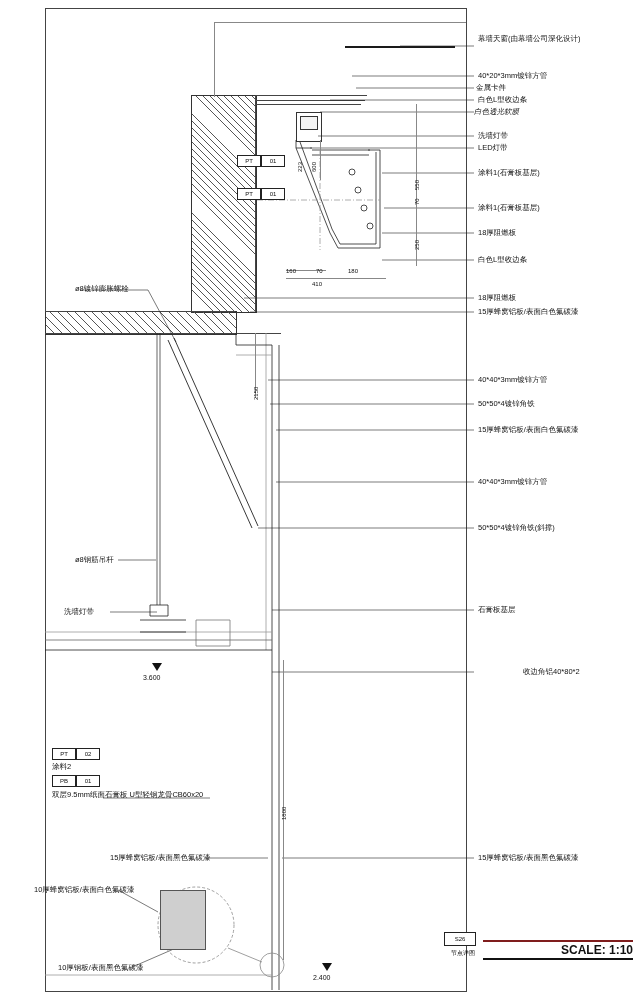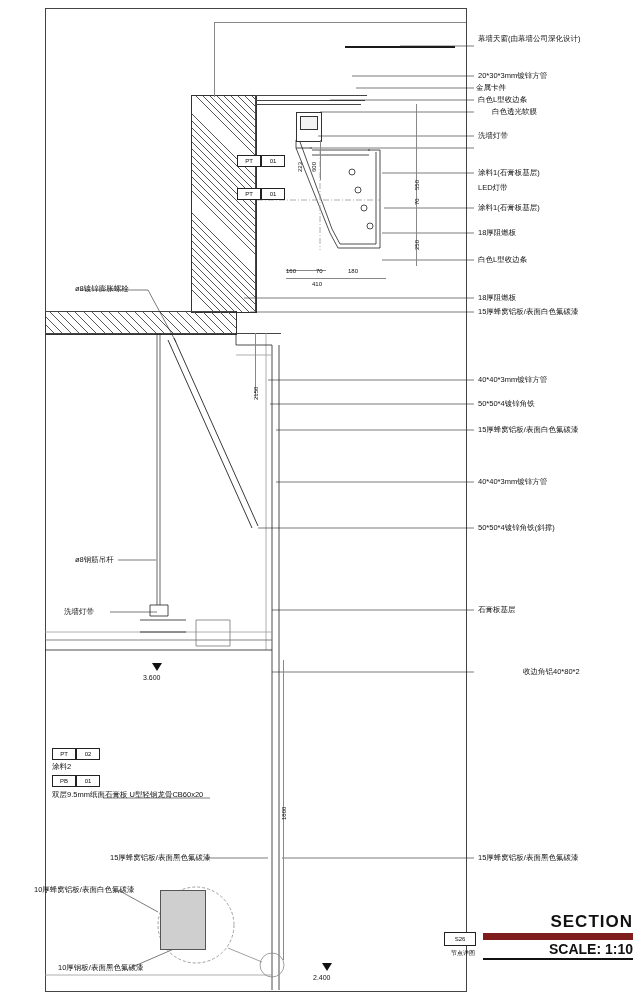--- a/index.html
+++ b/index.html
@@ -17,21 +17,21 @@
   .tagpair .t{position:absolute;top:0;border:1px solid #222;height:10px;line-height:10px;font-size:6px;text-align:center;background:#fff;}
   .hatch-brick{position:absolute;background-image:repeating-linear-gradient(45deg,#555 0,#555 0.6px,transparent 0.6px,transparent 5px);border:1px solid #333;}
   .hatch-slab{position:absolute;background-image:repeating-linear-gradient(45deg,#555 0,#555 0.6px,transparent 0.6px,transparent 6px);border:1px solid #333;}
   .hatch-fill{position:absolute;background:#cfcfcf;border:1px solid #555;}
   .frame{position:absolute;border:1px solid #333;}
   .solidbar{position:absolute;background:#1a1a1a;}
   .tri{position:absolute;width:0;height:0;border-left:5px solid transparent;border-right:5px solid transparent;border-top:8px solid #111;}
   svg.ov{position:absolute;left:0;top:0;width:641px;height:1000px;overflow:visible;}
   #title{position:absolute;right:8px;bottom:40px;width:150px;text-align:right;}
   #title .tt{font-size:17px;font-weight:bold;letter-spacing:1px;}
-  #title .ts{font-size:14px;font-weight:bold;border-top:7px solid #7f1d1d;border-bottom:2px solid #111;padding:1px 0;margin-top:1px;}
+  #title .ts{font-size:12px;font-weight:bold;border-top:2px solid #7f1d1d;border-bottom:2px solid #111;padding:1px 0;margin-top:1px;}
   .codebox{position:absolute;border:1px solid #222;font-size:6px;text-align:center;background:#fff;}
 </style>
 </head>
 <body>
 
 <div id="sheet">
 
   <div class="ln v thin" style="left:45px;top:8px;width:1px;height:984px;"></div>
   <div class="ln v thin" style="left:466px;top:8px;width:1px;height:984px;"></div>
   <div class="ln h thin" style="left:45px;top:8px;width:422px;height:1px;"></div>
@@ -174,26 +174,26 @@
   <div class="tagpair" style="left:52px;top:748px;">
     <div class="t" style="left:0;width:22px;">PT</div>
     <div class="t" style="left:24px;width:22px;">02</div>
   </div>
   <div class="tagpair" style="left:52px;top:775px;">
     <div class="t" style="left:0;width:22px;">PB</div>
     <div class="t" style="left:24px;width:22px;">01</div>
   </div>
 
   <div class="lbl" style="left:478px;top:34px;">幕墙天窗(由幕墙公司深化设计)</div>
-  <div class="lbl" style="left:478px;top:71px;">20*30*3mm镀锌方管</div>
+  <div class="lbl" style="left:478px;top:71px;">40*20*3mm镀锌方管</div>
   <div class="lbl" style="left:476px;top:83px;">金属卡件</div>
   <div class="lbl" style="left:478px;top:95px;">白色L型收边条</div>
-  <div class="lbl" style="left:492px;top:107px;">白色透光软膜</div>
+  <div class="lbl" style="left:474px;top:107px;font-style:italic;">白色透光软膜</div>
   <div class="lbl" style="left:478px;top:131px;">洗墙灯带</div>
-  <div class="lbl" style="left:478px;top:143px;margin-top:40px;">LED灯带</div>
+  <div class="lbl" style="left:478px;top:143px;">LED灯带</div>
   <div class="lbl" style="left:478px;top:168px;">涂料1(石膏板基层)</div>
   <div class="lbl" style="left:478px;top:203px;">涂料1(石膏板基层)</div>
   <div class="lbl" style="left:478px;top:228px;">18厚阻燃板</div>
   <div class="lbl" style="left:478px;top:255px;">白色L型收边条</div>
   <div class="lbl" style="left:478px;top:293px;">18厚阻燃板</div>
   <div class="lbl" style="left:478px;top:307px;">15厚蜂窝铝板/表面白色氟碳漆</div>
   <div class="lbl" style="left:478px;top:375px;">40*40*3mm镀锌方管</div>
   <div class="lbl" style="left:478px;top:399px;">50*50*4镀锌角铁</div>
   <div class="lbl" style="left:478px;top:425px;">15厚蜂窝铝板/表面白色氟碳漆</div>
   <div class="lbl" style="left:478px;top:477px;">40*40*3mm镀锌方管</div>
@@ -209,17 +209,16 @@
   <div class="lbl" style="left:52px;top:790px;text-align:center;">双层9.5mm纸面石膏板  U型轻钢龙骨CB60x20</div>
   <div class="lbl" style="left:110px;top:853px;">15厚蜂窝铝板/表面黑色氟碳漆</div>
   <div class="lbl" style="left:34px;top:885px;">10厚蜂窝铝板/表面白色氟碳漆</div>
   <div class="lbl" style="left:58px;top:963px;">10厚钢板/表面黑色氟碳漆</div>
 
   <div class="codebox" style="right:165px;bottom:54px;width:30px;height:12px;line-height:12px;">
     <span>S26</span>
   </div>
   <div class="lbl" style="right:166px;bottom:42px;font-size:6px;">节点详图</div>
   <div id="title">
-    <div class="tt">SECTION</div>
     <div class="ts">SCALE: 1:10</div>
   </div>
 
 </div>
 
 </body></html>

